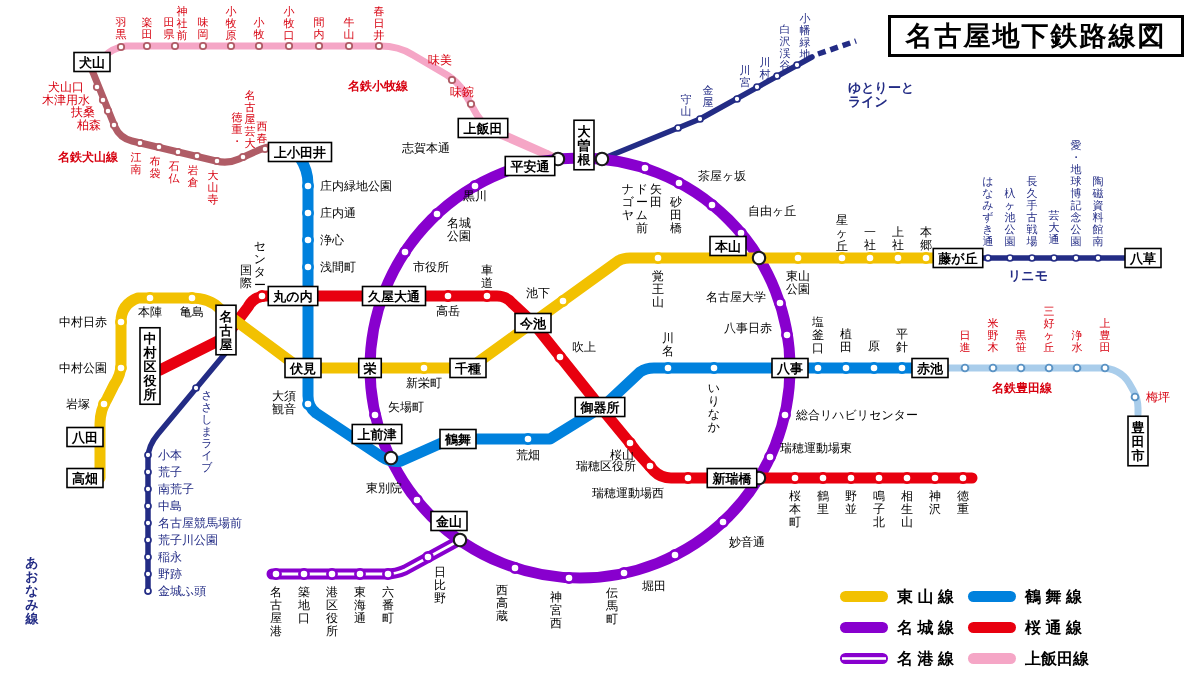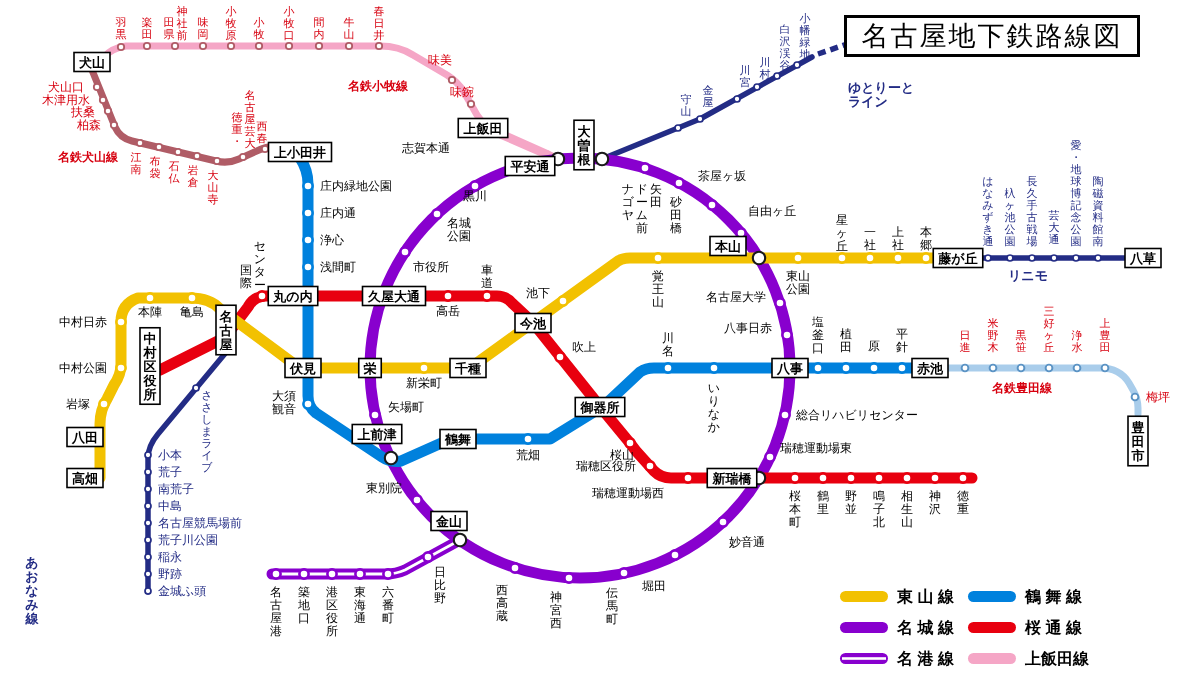--- a/index.html
+++ b/index.html
@@ -1,19 +1,19 @@
 <!DOCTYPE html>
 <html><head>
 <meta charset="utf-8">
 <style>
   html,body{margin:0;padding:0;background:#fff;}
   .stage{position:relative;width:1200px;height:675px;overflow:hidden;background:#fff;font-family:"Liberation Sans",sans-serif;}
   svg text{font-family:"Liberation Sans",sans-serif;}
-  .title-box{position:absolute;left:844px;top:15px;width:296px;height:42px;border:3px solid #000;background:#fff;
-    display:flex;align-items:center;justify-content:center;font-size:27px;font-weight:normal;letter-spacing:2px;box-sizing:border-box;color:#000;}
+  .title-box{position:absolute;left:888px;top:15px;width:296px;height:42px;border:3px solid #000;background:#fff;
+    display:flex;align-items:center;justify-content:center;font-size:27px;font-weight:bold;letter-spacing:2px;box-sizing:border-box;color:#000;}
 </style>
 </head>
 <body>
 
 <div class="stage">
   <svg id="route-map-svg" width="1200" height="675" viewBox="0 0 1200 675" xmlns="http://www.w3.org/2000/svg">
       <path d="M 228,350 L 158,434 Q 148,446 148,458 L 148,592" stroke="#232C85" stroke-width="5.5" fill="none" stroke-linecap="round" stroke-linejoin="round"></path>
       <path d="M 602,159 L 700,119 L 812,57" stroke="#232C85" stroke-width="5.5" fill="none" stroke-linecap="round" stroke-linejoin="round"></path>
       <path d="M 818,54 L 856,41" stroke="#232C85" stroke-width="5.5" fill="none" stroke-dasharray="8 5"></path>
       <path d="M 958,258 L 1143,258" stroke="#232C85" stroke-width="5.5" fill="none" stroke-linecap="round" stroke-linejoin="round"></path>

